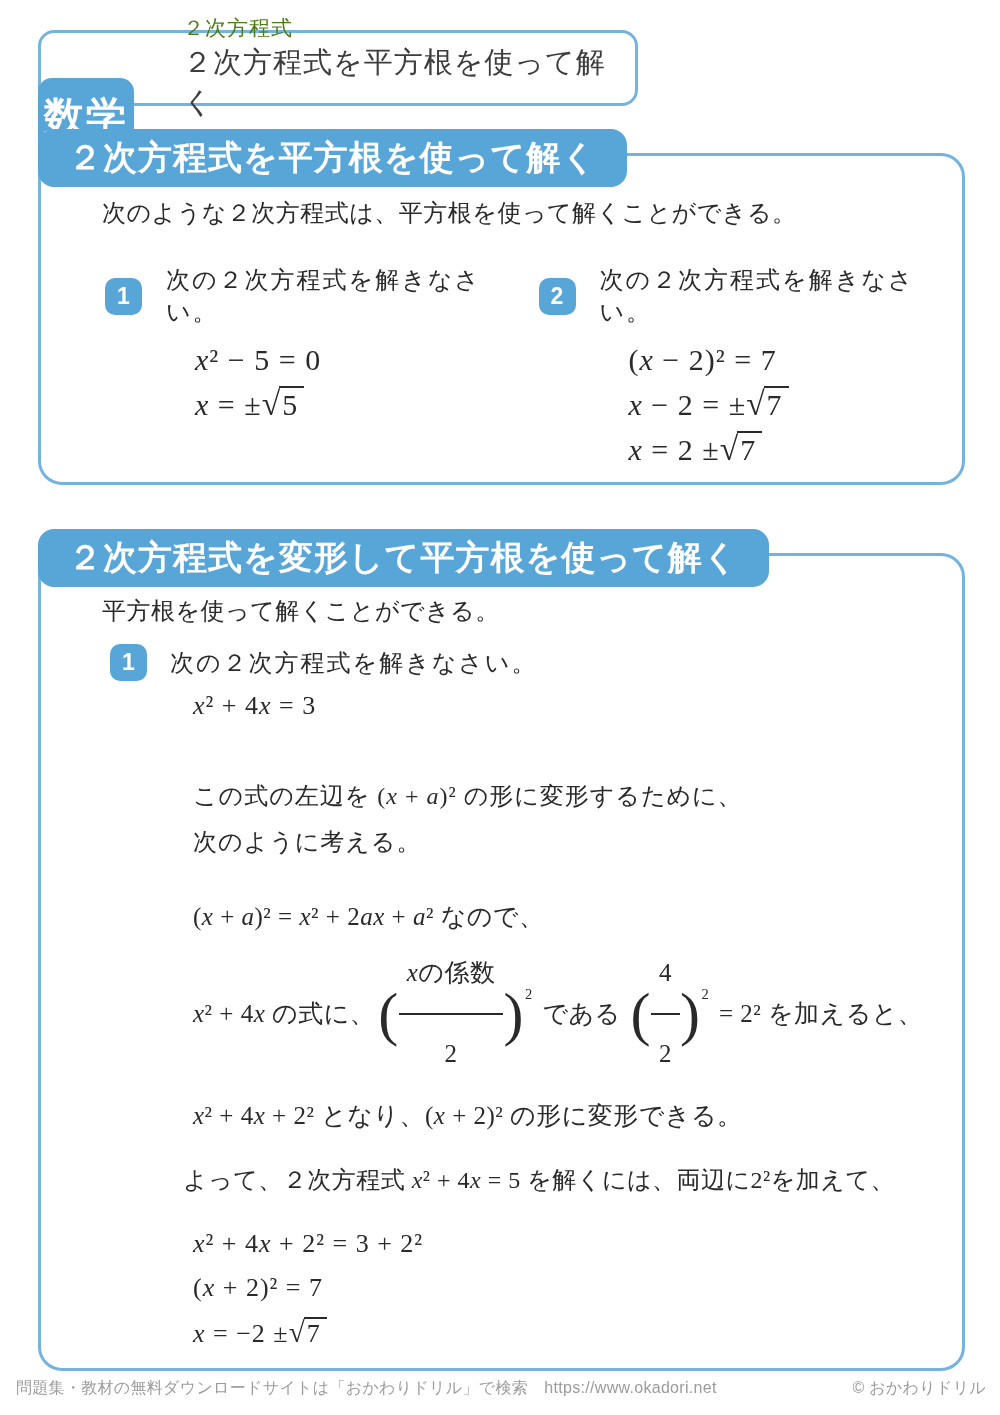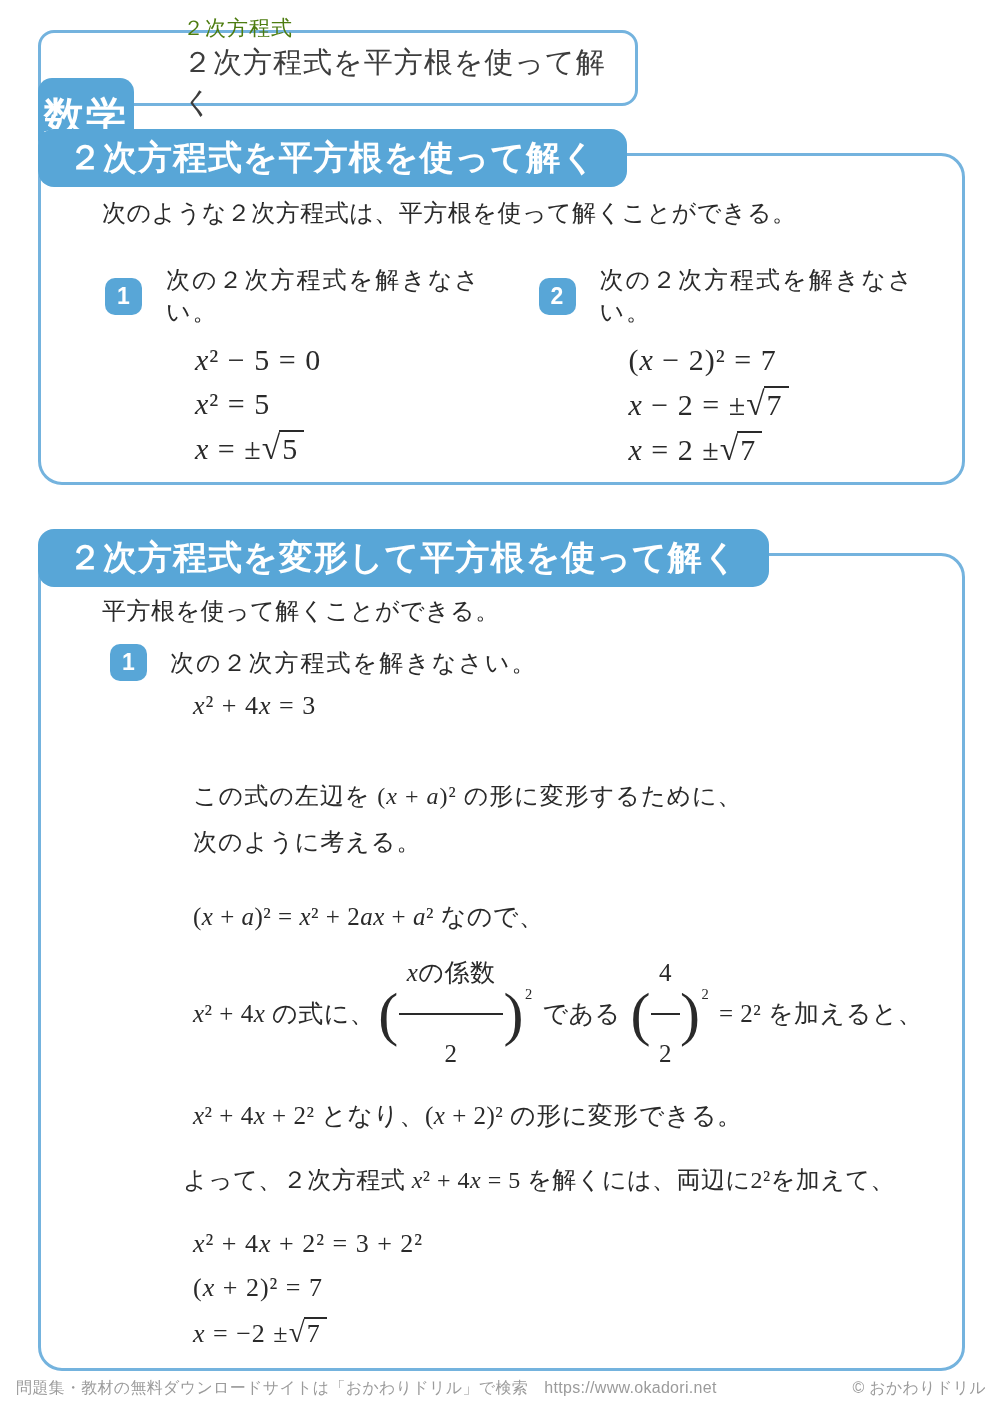--- a/index.html
+++ b/index.html
@@ -117,21 +117,20 @@
   <div class="panel-title">２次方程式を平方根を使って解く</div>
   <p class="intro">次のような２次方程式は、平方根を使って解くことができる。</p>
   <div class="prob-row">
     <div class="prob prob-left">
       <div class="prob-head">
         <span class="numbadge">1</span>
         <span class="prompt">次の２次方程式を解きなさい。</span>
       </div>
       <div class="eqs">
           <div class="eq-line"><span class="mt"><i class="v">x</i>² − 5 = 0</span></div>
-          <div class="eq-line"><span class="mt"><i class="v">x</i>² = 5</span></div>
           <div class="eq-line"><span class="mt"><i class="v">x</i> = ±</span><span class="sqrt"><span class="rsign">√</span><span class="rbody">5</span></span></div>
         </div>
     </div>
     <div class="prob prob-right">
       <div class="prob-head">
         <span class="numbadge">2</span>
         <span class="prompt">次の２次方程式を解きなさい。</span>
       </div>
       <div class="eqs">
           <div class="eq-line"><span class="mt">(<i class="v">x</i> − 2)² = 7</span></div>

